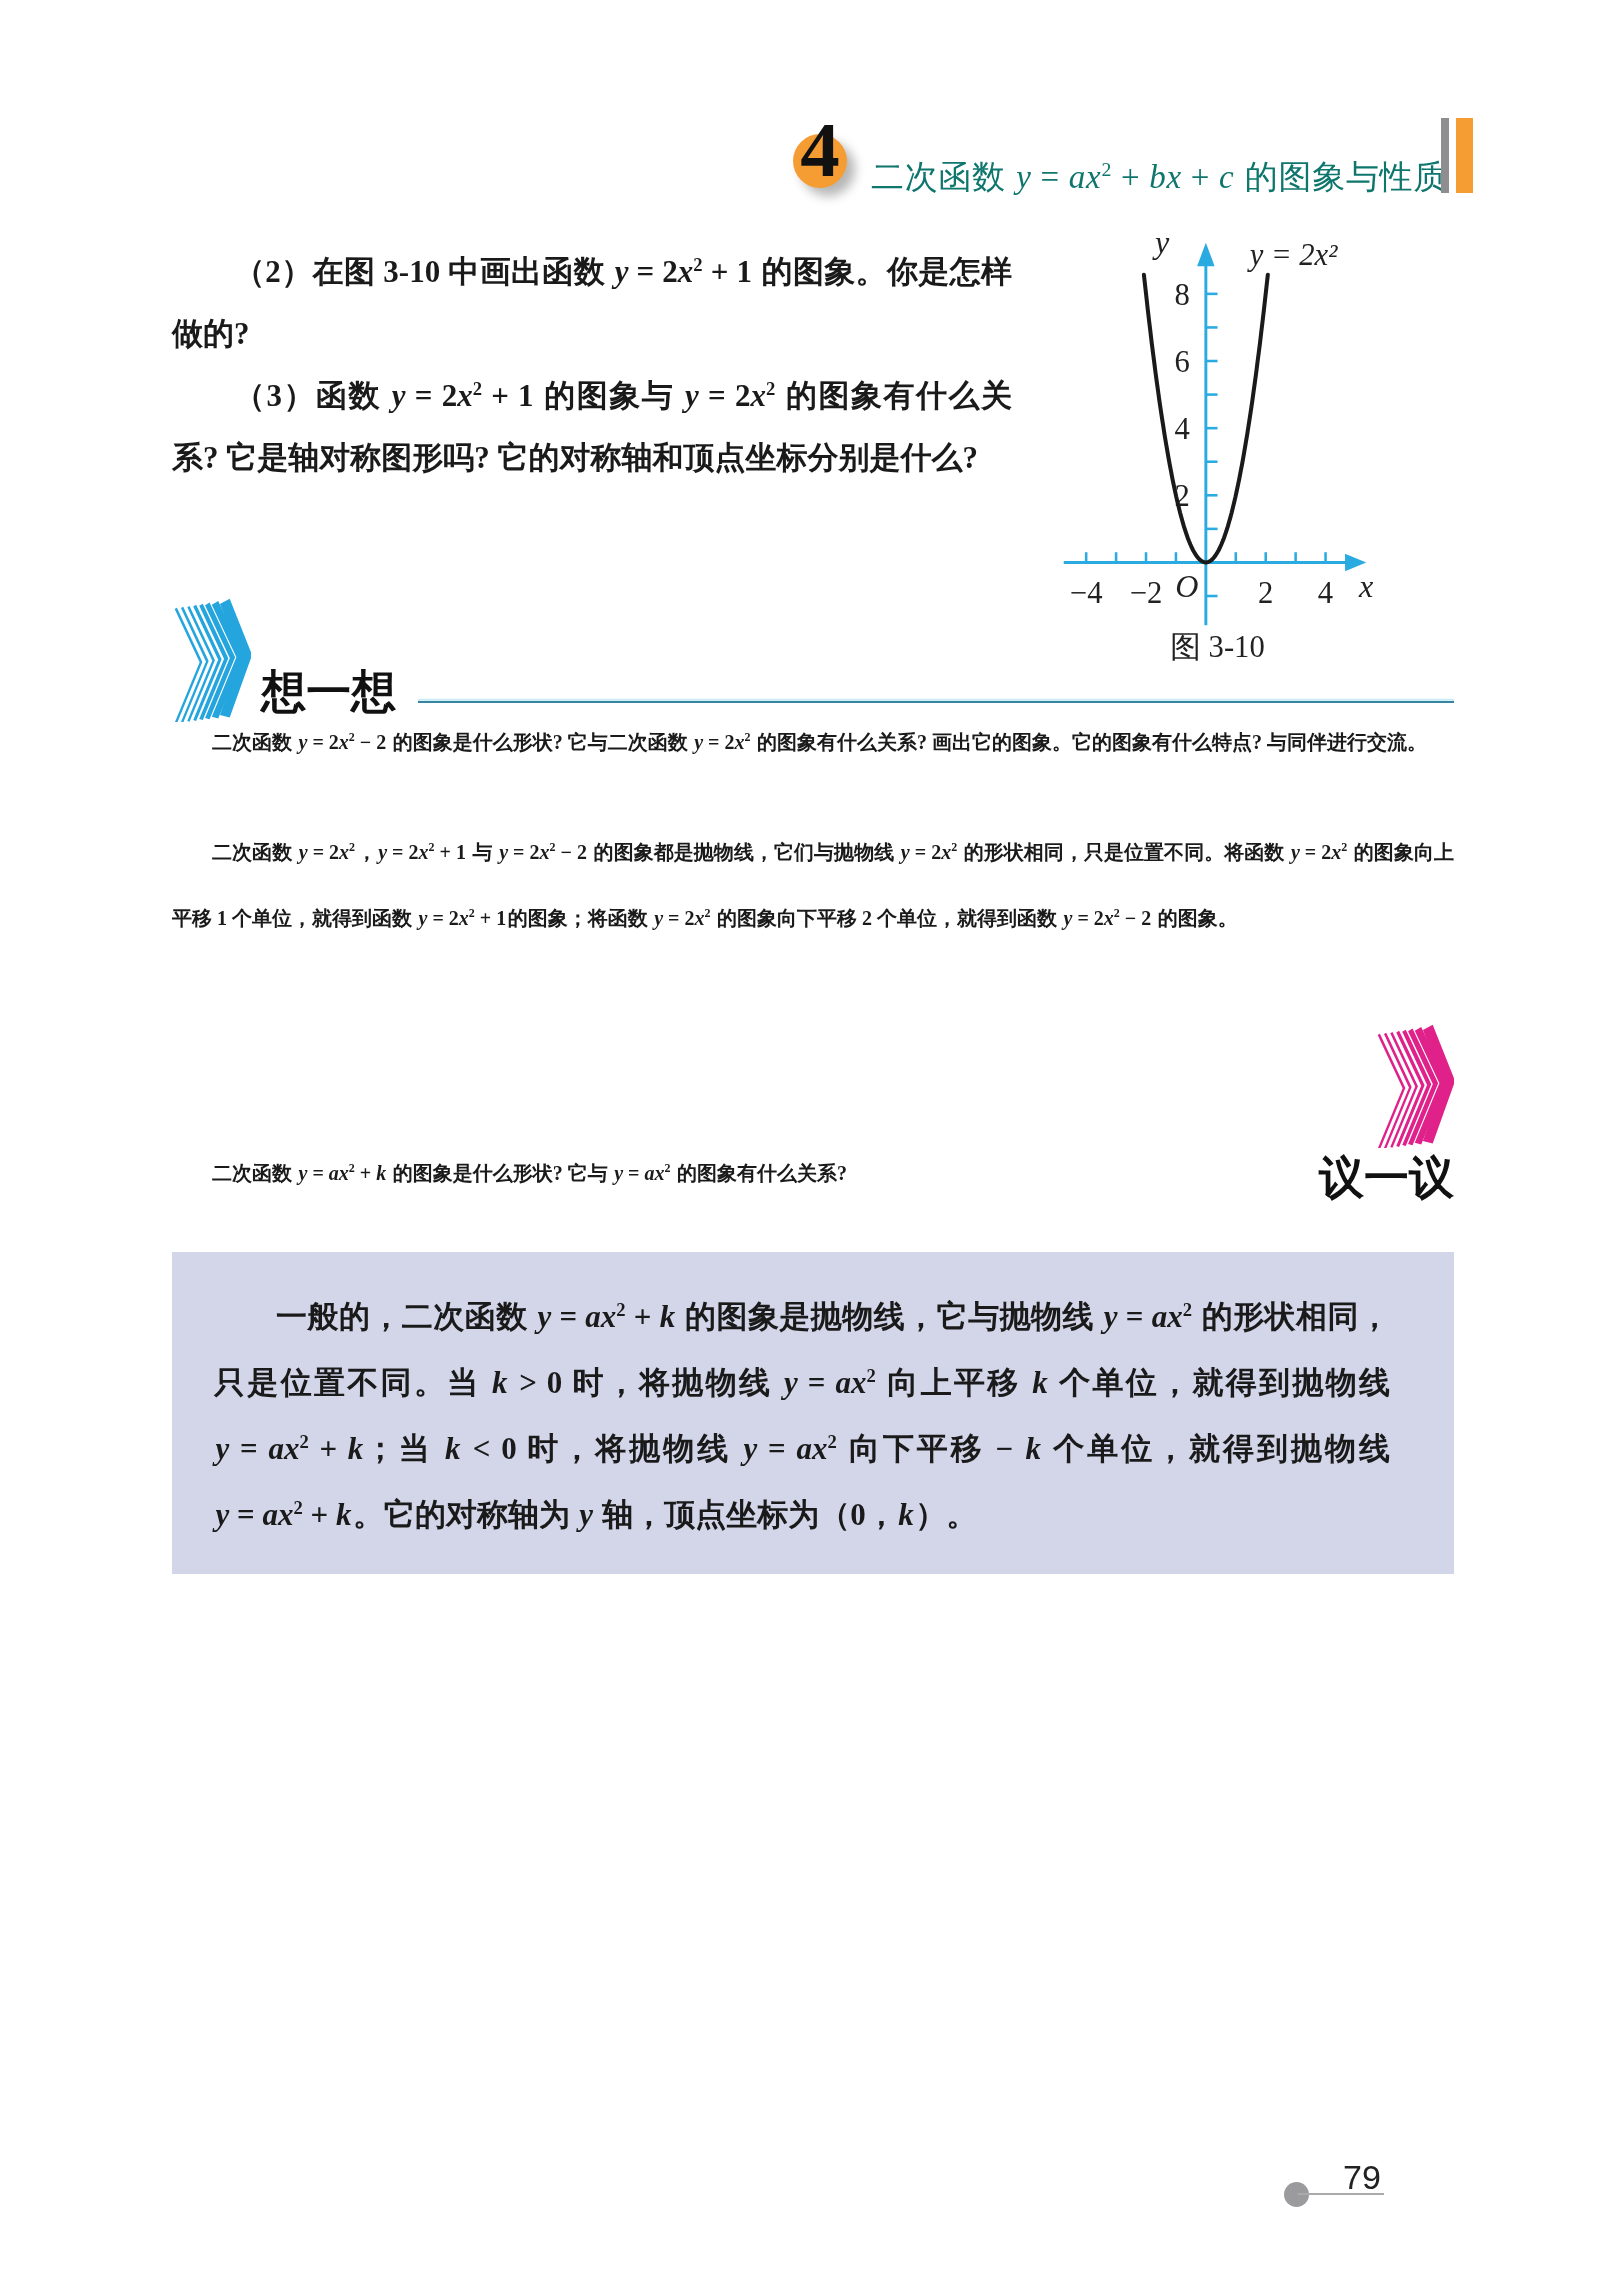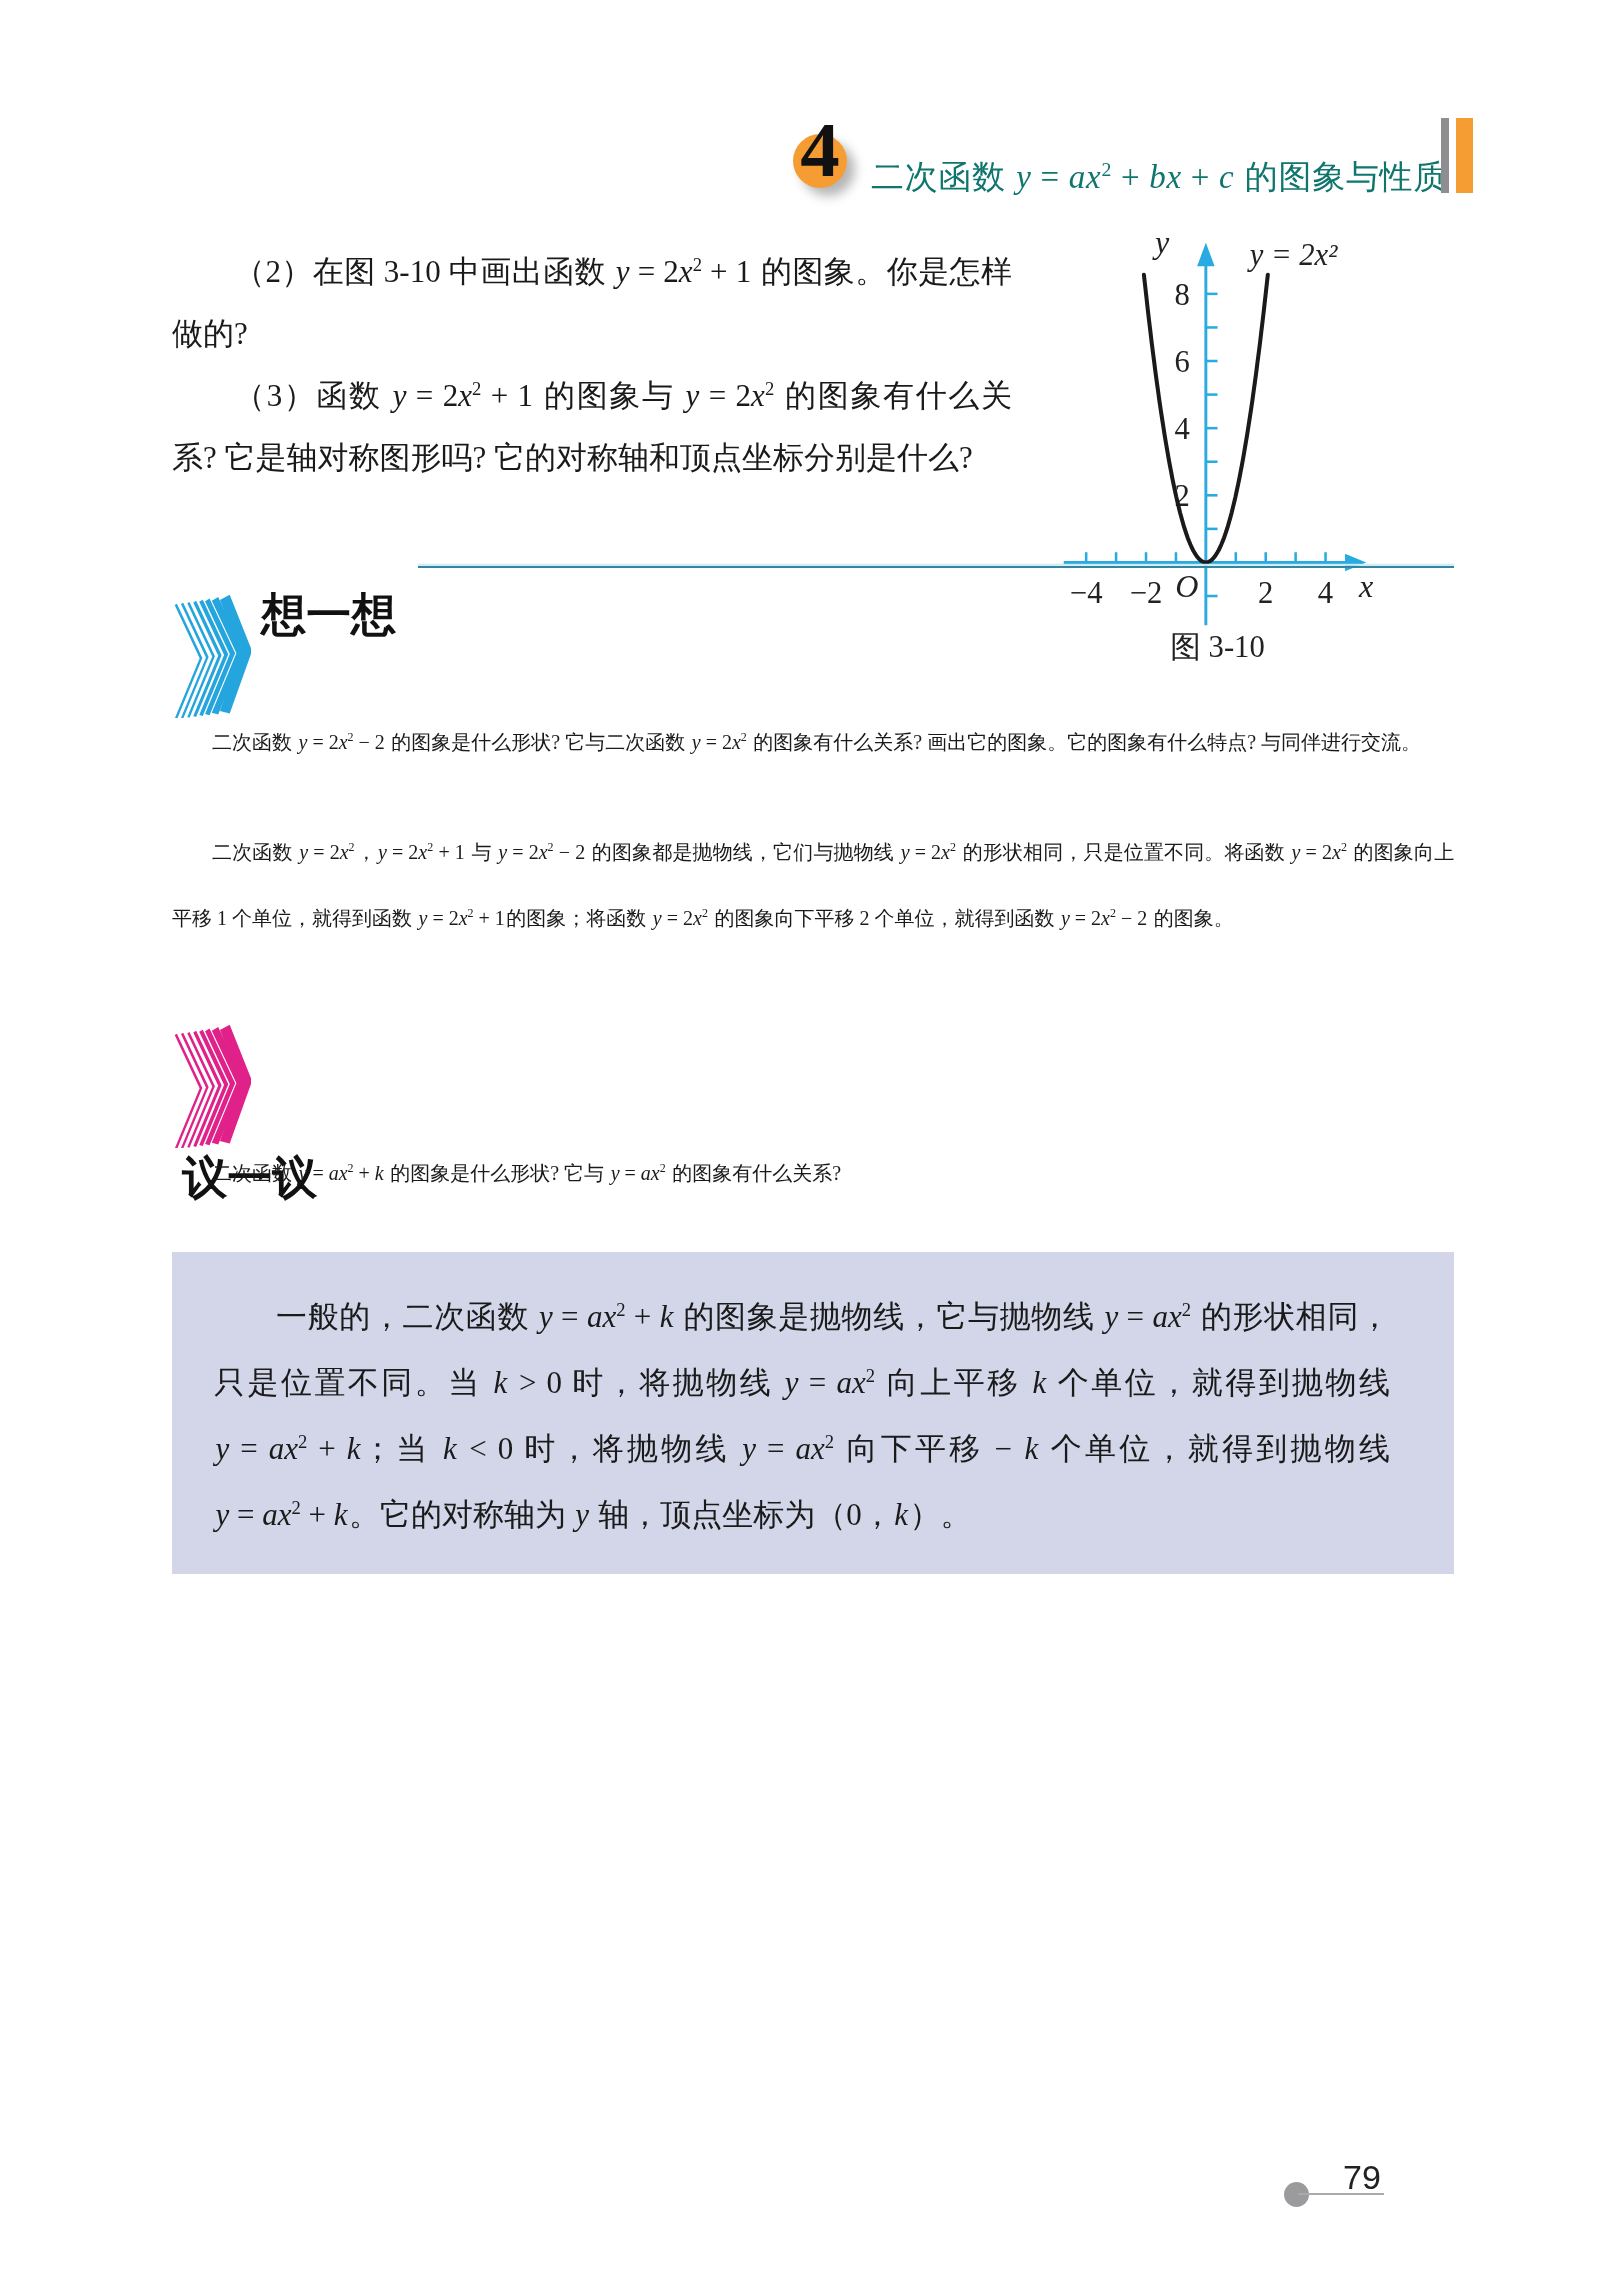--- a/index.html
+++ b/index.html
@@ -17,33 +17,33 @@
   .page-title{position:absolute;left:871px;top:155px;font-size:33px;color:#0f766e;
               letter-spacing:0.7px;white-space:nowrap;}
   .bar{position:absolute;top:118px;height:75px;}
   .bar-gray{left:1441px;width:8px;background:#8e8e90;}
   .bar-orange{left:1456px;width:17px;background:#f59d33;}
 
   
   .content{position:absolute;left:172px;top:241px;width:1282px;}
   .content-row{position:relative;}
   .questions{width:840px;font-size:31px;line-height:62px;text-align:justify;}
-  .questions p,.section-body p,.para-main p,.conclusion-box p{margin:0;text-indent:2em;}
+  .questions p,.section-body p,.para-main p,.conclusion-box p{margin:0;text-indent:2em;font-weight:bold;}
   .figure{position:absolute;left:866px;top:-22px;width:416px;}
   .figure svg{display:block;}
   .tick-label{font:42px "Liberation Serif","DejaVu Serif",serif;fill:#222;}
   .axis-label{font:italic 44px "Liberation Serif","DejaVu Serif",serif;fill:#222;}
   .eq-label{font:italic 42px "Liberation Serif","DejaVu Serif",serif;fill:#222;}
   .fig-caption{font:42px "Liberation Serif","DejaVu Serif",serif;fill:#222;}
 
   .math{white-space:nowrap;padding:0 1.5px;}
   .math i{font-style:italic;}
   sup{font-size:60%;line-height:0;}
 
-  .section-head{display:flex;align-items:flex-start;height:137px;}
+  .section-head{display:flex;align-items:flex-end;height:137px;}
   .section-head.think{margin-top:96px;}
   .section-head.discuss{margin-top:64px;flex-direction:column;}
   .chevrons{width:79px;height:133px;flex:0 0 auto;}
   .section-title{font-size:45px;font-weight:bold;color:#111;margin-left:10.2px;white-space:nowrap;}
   .section-line{flex:1;margin-left:22px;transform:translateY(-19px);}
   .think .section-line{height:2.2px;background:#35859e;box-shadow:0 -2.2px 0 #c9ecf7;}
   .discuss .section-line{height:2.9px;background:#b03080;}
 
   .section-body{margin-top:-11.7px;font-size:20px;line-height:64px;text-align:justify;}
   .para-main{margin-top:45px;font-size:20px;line-height:66px;text-align:justify;}

